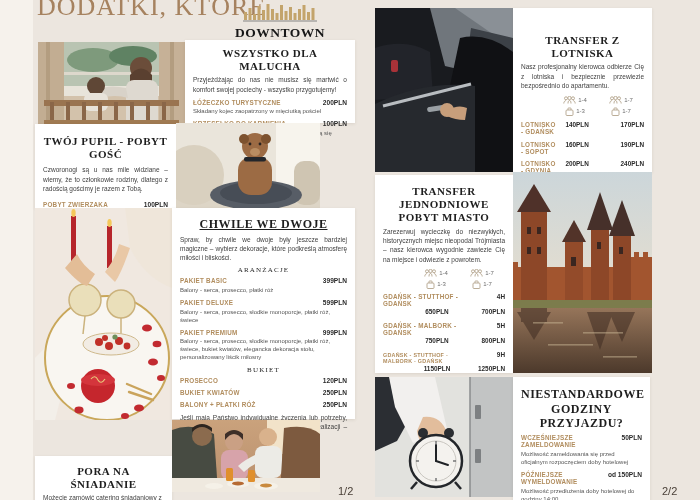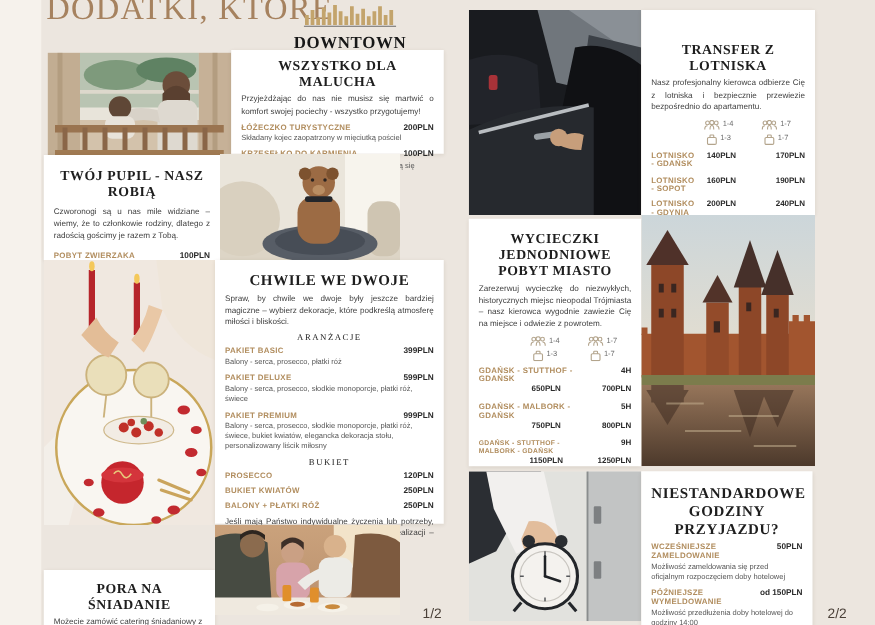--- a/index.html
+++ b/index.html
@@ -123,21 +123,21 @@
     </div>
     <div class="desc">Składany kojec zaopatrzony w mięciutką pościel</div>
     <div class="row">
       <span class="lbl">KRZESEŁKO DO KARMIENIA</span>
       <span class="price">100PLN</span>
     </div>
     <div class="desc">Z krzesełkiem do karmienia wspólne posiłki stają się jeszcze wygodniejsze i przyjemniejsze</div>
   </div>
 
   <div class="card" style="left:35px;top:124px;width:141px;height:84px;">
-    <div class="h" style="margin-top:4px;">TWÓJ PUPIL - NASZ ROBIĄ</div>
+    <div class="h" style="margin-top:4px;">TWÓJ PUPIL - POBYT GOŚĆ</div>
     <div class="p" style="margin-top:5px;">Czworonogi są u nas mile widziane – wiemy, że to członkowie rodziny, dlatego z radością gościmy je razem z Tobą.</div>
     <div class="row" style="margin-top:8px;">
       <span class="lbl">POBYT ZWIERZAKA</span>
       <span class="price">100PLN</span>
     </div>
   </div>
 
   <div class="photo" style="left:176px;top:123px;width:144px;height:89px;">
     <svg width="144" height="89" viewBox="0 0 144 89">
       <rect width="144" height="89" fill="#eae5db"></rect>
@@ -197,21 +197,21 @@
           <ellipse cx="126" cy="170" rx="4" ry="3"></ellipse>
         <ellipse cx="104" cy="200" rx="5" ry="3.6"></ellipse>
           <ellipse cx="44" cy="202" rx="4.6" ry="3.4"></ellipse>
         <ellipse cx="36" cy="178" rx="4" ry="3"></ellipse>
           <ellipse cx="90" cy="208" rx="4" ry="3"></ellipse>
       </g>
     </svg>
   </div>
 
   <div class="card" style="left:172px;top:208px;width:183px;height:211px;">
-    <div class="h h-lg" style="margin-top:3px;">CHWILE WE DWOJE</div>
+    <div class="h h-lg" style="margin-top:3px;text-decoration:underline;">CHWILE WE DWOJE</div>
     <div class="p">Spraw, by chwile we dwoje były jeszcze bardziej magiczne – wybierz dekoracje, które podkreślą atmosferę miłości i bliskości.</div>
     <div class="sub">ARANŻACJE</div>
     <div class="row" style="margin-top:3px;">
       <span class="lbl">PAKIET BASIC</span>
       <span class="price">399PLN</span>
     </div>
     <div class="desc">Balony - serca, prosecco, płatki róż</div>
     <div class="row">
       <span class="lbl">PAKIET DELUXE</span>
       <span class="price">599PLN</span>
@@ -369,21 +369,21 @@
       <span class="c1">140PLN</span>
       <span class="c2">170PLN</span>
     </div>
     <div class="trow" style="margin-top:11px;">
       <span class="lbl">FOTELIK DLA DZIECKA</span>
       <span class="c2" style="margin-left:auto;">+20PLN</span>
     </div>
   </div>
 
   <div class="card" style="left:375px;top:175px;width:138px;height:198px;">
-    <div class="h" style="margin-top:3px;margin-bottom:0;">WYCIECZKI JEDNODNIOWE</div>
+    <div class="h" style="margin-top:3px;margin-bottom:0;">TRANSFER JEDNODNIOWE</div>
     <div class="h" style="margin-top:1px;">POBYT MIASTO</div>
     <div class="p">Zarezerwuj wycieczkę do niezwykłych, historycznych miejsc nieopodal Trójmiasta – nasz kierowca wygodnie zawiezie Cię na miejsce i odwiezie z powrotem.</div>
     <div class="caprow" style="margin-top:5px;">
       <div class="capcell">
         <svg width="13" height="8" viewBox="0 0 13 8">
             <g fill="none" stroke="#b3a48c" stroke-width="0.9">
               <circle cx="3" cy="2.3" r="1.5"></circle>
               <circle cx="6.5" cy="2" r="1.7"></circle>
               <circle cx="10" cy="2.3" r="1.5"></circle>
               <path d="M0.8 7.5 C0.8 5.6 2 4.6 3 4.6 M5 7.5 C5 5.2 5.8 4.4 6.5 4.4 C7.2 4.4 8 5.2 8 7.5 M10 4.6 C11 4.6 12.2 5.6 12.2 7.5"></path>

